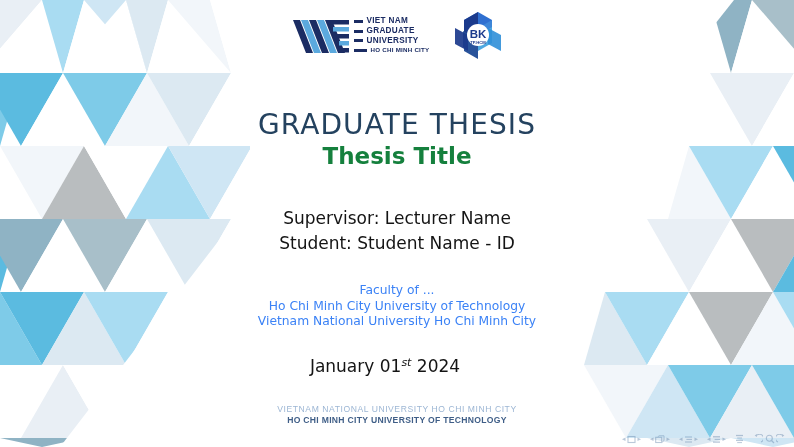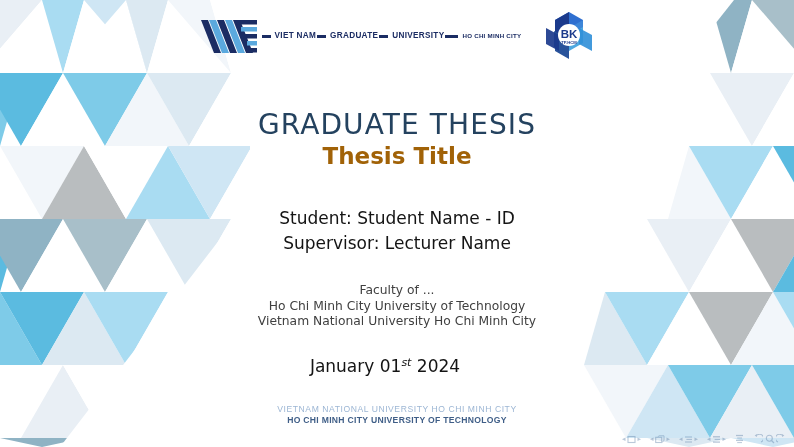--- a/index.html
+++ b/index.html
@@ -42,21 +42,21 @@
     align-items: center;
     gap: 22px;
   }
   .vnu-logo {
     display: flex;
     align-items: center;
     gap: 5px;
   }
   .vnu-text {
     display: flex;
-    flex-direction: row;
+    flex-direction: column;
     justify-content: center;
     gap: 1px;
   }
   .vnu-line {
     display: flex;
     align-items: center;
     gap: 4px;
   }
   .vnu-bar {
     width: 9px;
@@ -99,39 +99,39 @@
     line-height: 34px;
   }
   .title-sub {
     position: absolute;
     top: 142px;
     left: 0;
     width: 794px;
     font-family: "DejaVu Sans", sans-serif;
     font-weight: bold;
     font-size: 23px;
-    color: #a16207;
+    color: #15803d;
     line-height: 28px;
   }
   .people {
     position: absolute;
     top: 206px;
     left: 0;
     width: 794px;
     font-size: 17px;
     color: #141414;
     line-height: 25px;
   }
   .affiliation {
     position: absolute;
     top: 283px;
     left: 0;
     width: 794px;
     font-size: 12.3px;
-    color: #404040;
+    color: #3b82f6;
     line-height: 15.5px;
   }
   .datestamp {
     position: absolute;
     top: 356px;
     left: 0;
     width: 770px;
     font-size: 17px;
     color: #141414;
   }
@@ -372,22 +372,22 @@
       </g>
     </svg>
 
   </div>
 
   <div class="content">
     <div class="title-main">GRADUATE THESIS</div>
     <div class="title-sub">Thesis Title</div>
 
     <div class="people">
+      <div>Supervisor: Lecturer Name</div>
       <div>Student: Student Name - ID</div>
-      <div>Supervisor: Lecturer Name</div>
     </div>
 
     <div class="affiliation">
       <div>Faculty of ...</div>
       <div>Ho Chi Minh City University of Technology</div>
       <div>Vietnam National University Ho Chi Minh City</div>
     </div>
 
     <div class="datestamp">
       <span>January</span>

